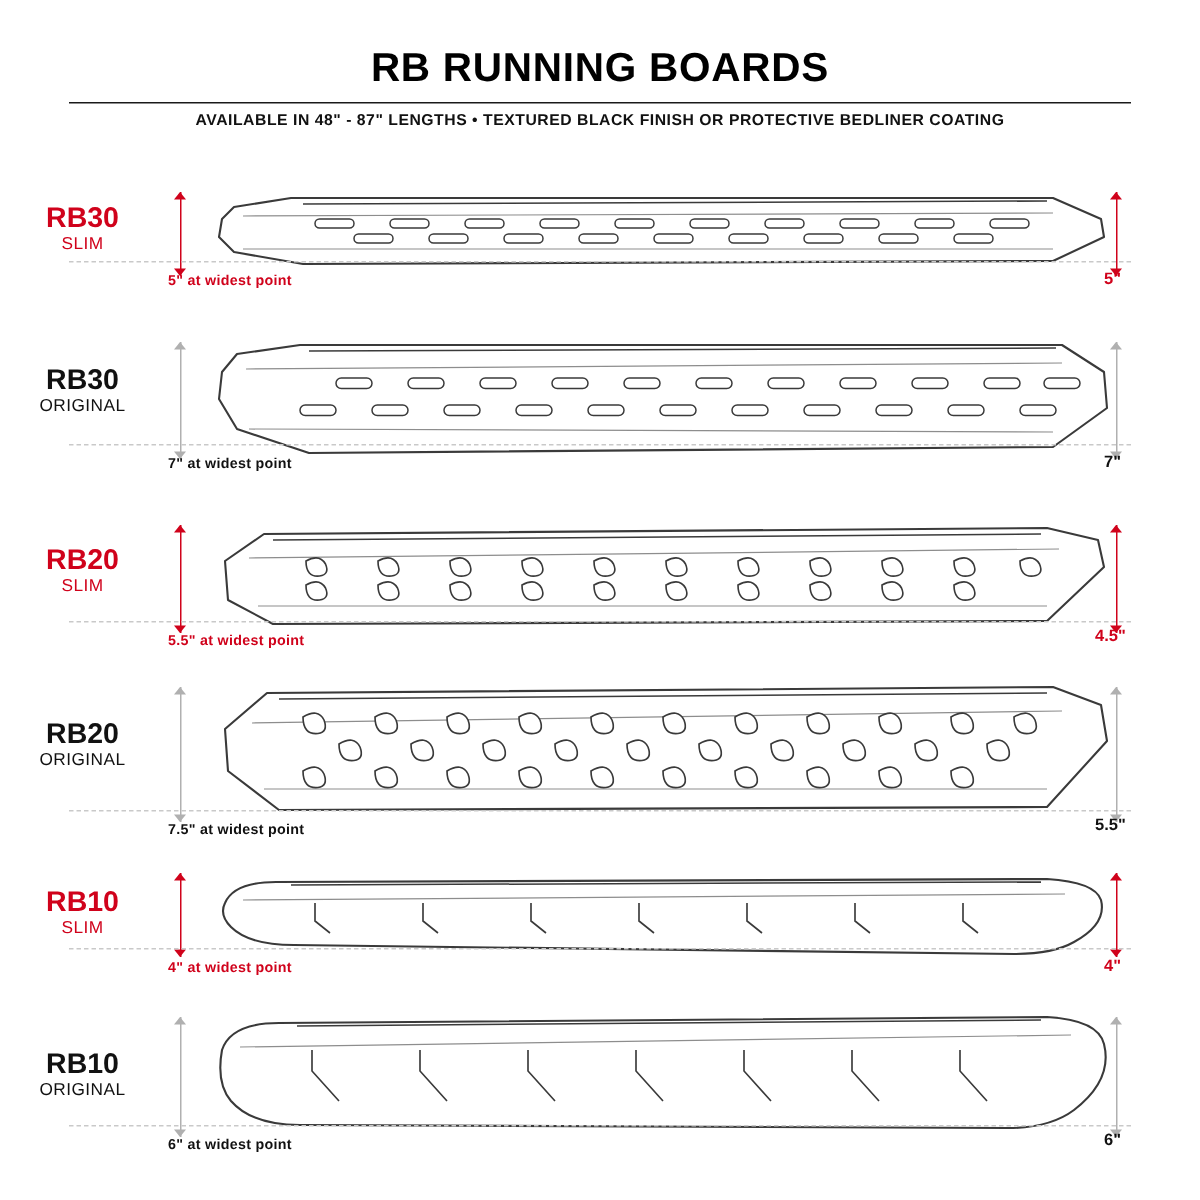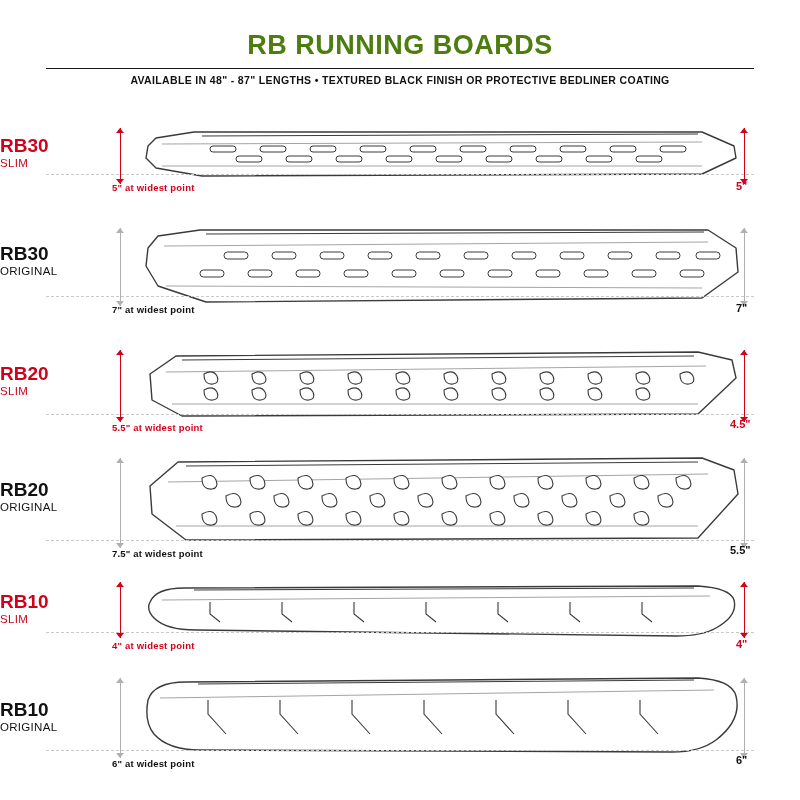--- a/index.html
+++ b/index.html
@@ -14,41 +14,41 @@
   .page{width:800px;height:800px;position:relative;}
 
   
   .header{
     position:absolute;left:0;top:0;width:800px;height:96px;
   }
   .title{
     position:absolute;left:0;top:30px;width:800px;
     text-align:center;
     font-size:27px;font-weight:bold;letter-spacing:0.5px;
-    color:#4d7c0f;
+    color:#000000;
   }
   .title-rule{
     position:absolute;left:46px;top:68px;width:708px;height:1px;background:#1a1a1a;
   }
   .subtitle{
     position:absolute;left:46px;top:74px;width:708px;
     text-align:center;
     font-size:10.5px;font-weight:bold;letter-spacing:0.35px;
     color:#111;
     white-space:nowrap;
   }
 
   
   .row{position:absolute;left:0;width:800px;}
   .row-sep{
     position:absolute;left:46px;width:708px;height:0;
     border-top:1px dashed #c9c9c9;
   }
 
-  .label-block{position:absolute;text-align:left;width:110px;}
+  .label-block{position:absolute;text-align:center;width:110px;}
   .label-model{font-size:19px;font-weight:bold;line-height:20px;}
   .label-variant{font-size:11.5px;font-weight:normal;line-height:14px;letter-spacing:0.3px;}
   .red{color:#d0021b;}
   .dark{color:#111;}
 
   .note{
     position:absolute;font-size:9.5px;font-weight:bold;letter-spacing:0.2px;white-space:nowrap;
   }
   .note-right{position:absolute;font-size:11px;font-weight:bold;white-space:nowrap;}
 

